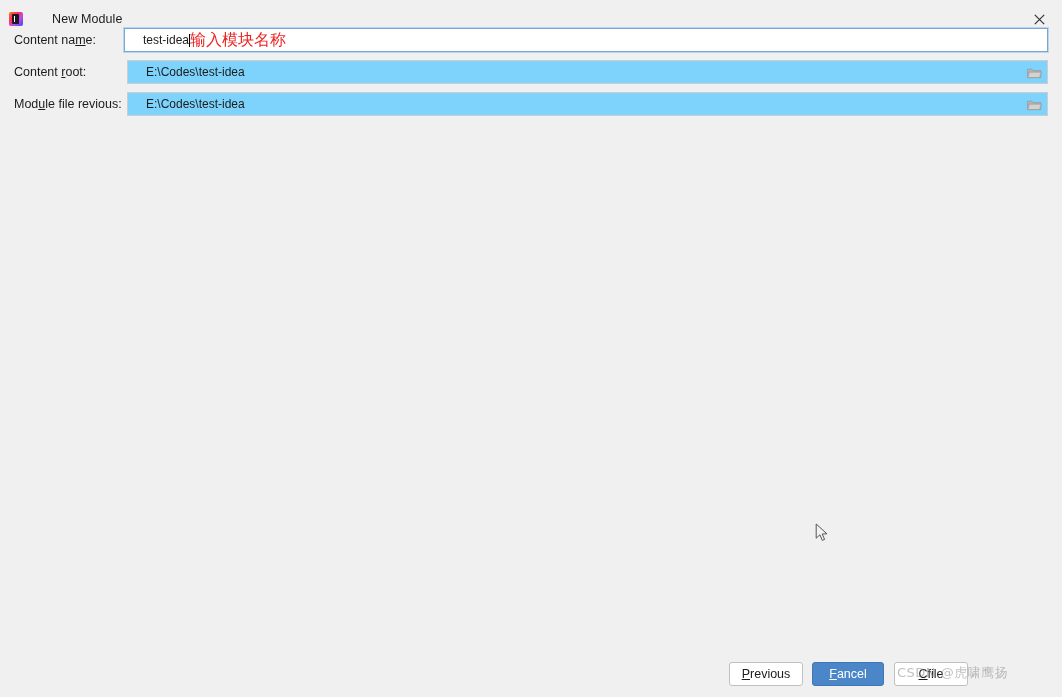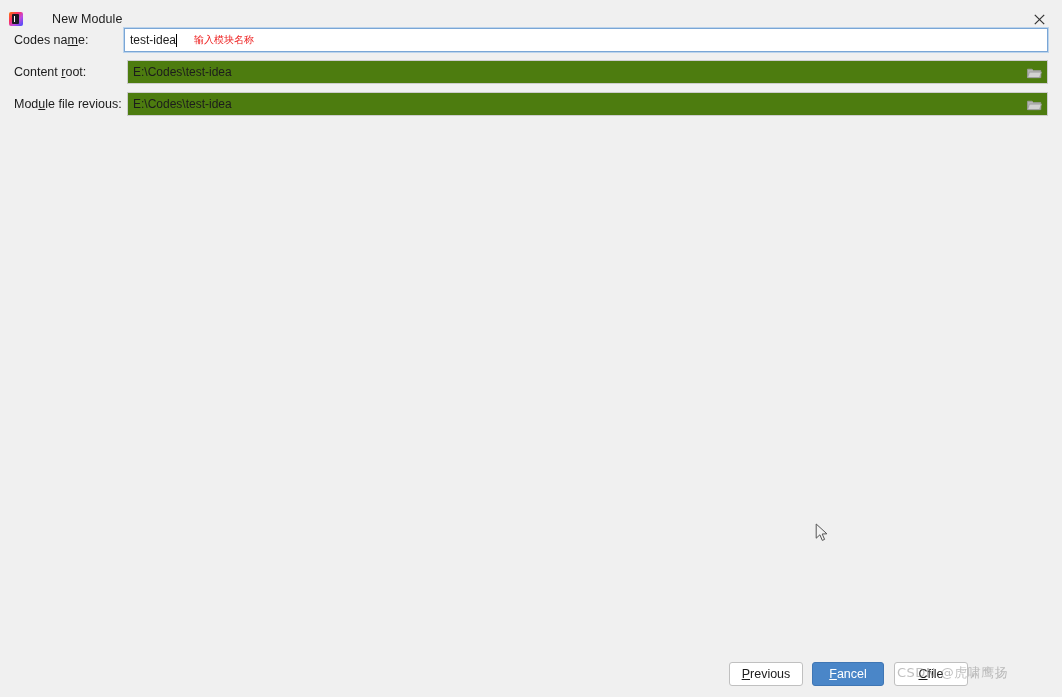--- a/index.html
+++ b/index.html
@@ -110,41 +110,40 @@
   .field.focused {
     left: 124px;
     right: 14px;
     border: 1px solid #7aa6d6;
     box-shadow: 0 0 0 1px #bcd4ec;
   }
   .field.plain {
     left: 127px;
     right: 14px;
     border: 1px solid #cdcdcd;
-    background: #4d7c0f;
+    background: #7dd3fc;
   }
   .field-text {
     font-size: 12px;
     color: #1c1c1c;
-    padding-left: 5px;
+    padding-left: 18px;
     white-space: nowrap;
     line-height: 24px;
   }
   .caret {
     display: inline-block;
     width: 1px;
     height: 13px;
     background: #000;
     margin-left: 0px;
     vertical-align: -2px;
   }
   .annotation {
     color: #ee2222;
-    font-size: 10px;
-    margin-left: 17px;
+    font-size: 16px;
     white-space: nowrap;
     font-family: "DejaVu Sans", "Liberation Sans", sans-serif;
   }
   .browse-btn {
     position: absolute;
     right: 3px;
     top: 3px;
     width: 20px;
     height: 17px;
     display: flex;
@@ -243,21 +242,21 @@
       <svg width="11" height="11" viewBox="0 0 11 11" aria-hidden="true">
         <line x1="0.8" y1="0.8" x2="10.2" y2="10.2" stroke="#333333" stroke-width="1.2"></line>
         <line x1="10.2" y1="0.8" x2="0.8" y2="10.2" stroke="#333333" stroke-width="1.2"></line>
       </svg>
     </div>
   </div>
 
   <div class="form">
 
     <div class="row">
-      <div class="row-label"><span>Codes na</span><span class="mn">m</span><span>e:</span></div>
+      <div class="row-label"><span>Content na</span><span class="mn">m</span><span>e:</span></div>
       <div class="field focused">
         <span class="field-text">test-idea</span>
           <span class="caret"></span>
         <span class="annotation">输入模块名称</span>
       </div>
     </div>
 
     <div class="row">
       <div class="row-label"><span>Content </span><span class="mn">r</span><span>oot:</span></div>
       <div class="field plain">

